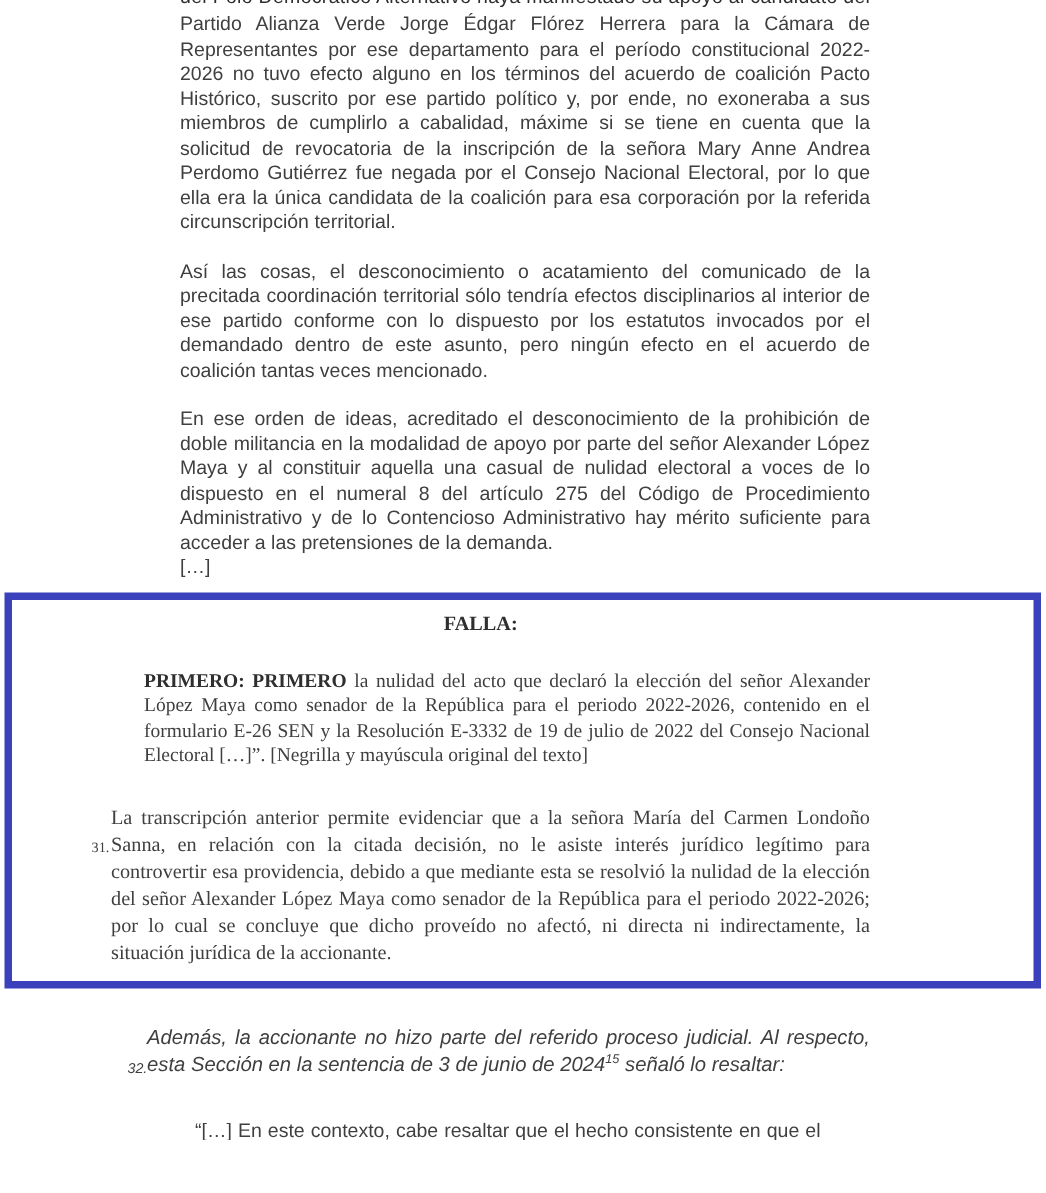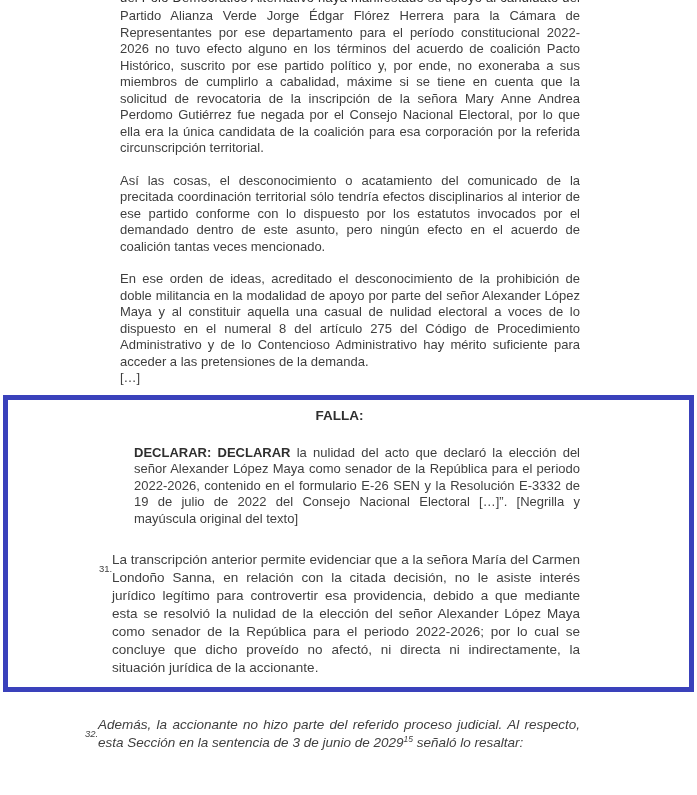--- a/index.html
+++ b/index.html
@@ -45,21 +45,22 @@
     line-height: 16.5px;
     text-align: justify;
   }
   .quote.first { margin-top: 1px; }
   .quote.ellipsis { margin-top: 0; text-align: left; }
 
   
   .ruling-box {
     margin: 8px -114px 0 -82px;   
     border: 5px solid #3a41bb;
-    padding: 6px 109px 10px 91px; 
+    padding: 6px 109px 10px 53px; 
+    font-family: Liberation Serif, serif;
   }
   .falla-heading {
     text-align: center;
     font-weight: bold;
     font-size: 13.5px;
     color: #2f2f2f;
     margin: 2px 0 0 0;
   }
   .ruling-box .quote.primero { margin-top: 22px; }
   .ruling-box .body-para { margin-top: 24px; }
@@ -68,21 +69,21 @@
   .body-para {
     position: relative;
     padding-left: 13px;
     font-size: 13.5px;
     line-height: 18px;
     text-align: justify;
   }
   .para-num {
     position: absolute;
     left: 0;
-    top: 9px;
+    top: 21px;
     font-size: 9.5px;
     color: #3f3f3f;
   }
   .body-para sup {
     font-size: 8.5px;
     line-height: 0;
     vertical-align: super;
   }
   .para-32 { margin-top: 24px; font-style: italic; }
 
@@ -109,27 +110,27 @@
 
     <p class="quote">Así las cosas, el desconocimiento o acatamiento del comunicado de la precitada coordinación territorial sólo tendría efectos disciplinarios al interior de ese partido conforme con lo dispuesto por los estatutos invocados por el demandado dentro de este asunto, pero ningún efecto en el acuerdo de coalición tantas veces mencionado.</p>
 
     <p class="quote">En ese orden de ideas, acreditado el desconocimiento de la prohibición de doble militancia en la modalidad de apoyo por parte del señor Alexander López Maya y al constituir aquella una casual de nulidad electoral a voces de lo dispuesto en el numeral 8 del artículo 275 del Código de Procedimiento Administrativo y de lo Contencioso Administrativo hay mérito suficiente para acceder a las pretensiones de la demanda.</p>
 
     <p class="quote ellipsis">[…]</p>
 
     <div class="ruling-box" style="border-color: rgb(58, 65, 187);">
       <div class="falla-heading">FALLA:</div>
 
-      <p class="quote primero"><b>DECLARAR: DECLARAR</b><span> la nulidad del acto que declaró la elección del señor Alexander López Maya como senador de la República para el periodo 2022-2026, contenido en el formulario E-26 SEN y la Resolución E-3332 de 19 de julio de 2022 del Consejo Nacional Electoral […]”. [Negrilla y mayúscula original del texto]</span></p>
+      <p class="quote primero"><b>PRIMERO: PRIMERO</b><span> la nulidad del acto que declaró la elección del señor Alexander López Maya como senador de la República para el periodo 2022-2026, contenido en el formulario E-26 SEN y la Resolución E-3332 de 19 de julio de 2022 del Consejo Nacional Electoral […]”. [Negrilla y mayúscula original del texto]</span></p>
 
       <div class="body-para">
         <span class="para-num">31.</span><span>La transcripción anterior permite evidenciar que a la señora María del Carmen Londoño Sanna, en relación con la citada decisión, no le asiste interés jurídico legítimo para controvertir esa providencia, debido a que mediante esta se resolvió la nulidad de la elección del señor Alexander López Maya como senador de la República para el periodo 2022-2026; por lo cual se concluye que dicho proveído no afectó, ni directa ni indirectamente, la situación jurídica de la accionante.</span>
       </div>
     </div>
 
     <div class="body-para para-32">
-      <span class="para-num">32.</span><span>Además, la accionante no hizo parte del referido proceso judicial. Al respecto, esta Sección en la sentencia de 3 de junio de 2029</span><sup>15</sup><span> señaló lo resaltar:</span>
+      <span class="para-num">32.</span><span>Además, la accionante no hizo parte del referido proceso judicial. Al respecto, esta Sección en la sentencia de 3 de junio de 2024</span><sup>15</sup><span> señaló lo resaltar:</span>
     </div>
 
     <p class="closing-quote">“[…] En este contexto, cabe resaltar que el hecho consistente en que el actor haya ejercido su derecho al voto en las elecciones regionales y locales llevadas</p>
 
   </div>
 </div>
 
 </body></html>

